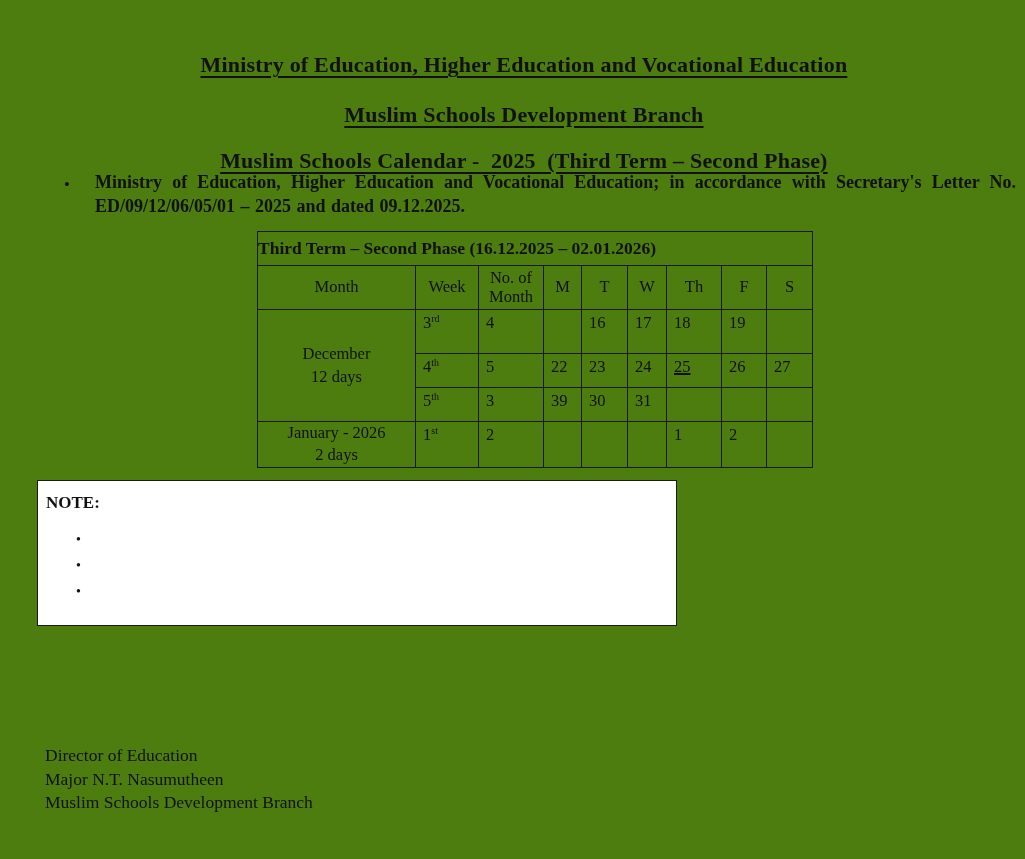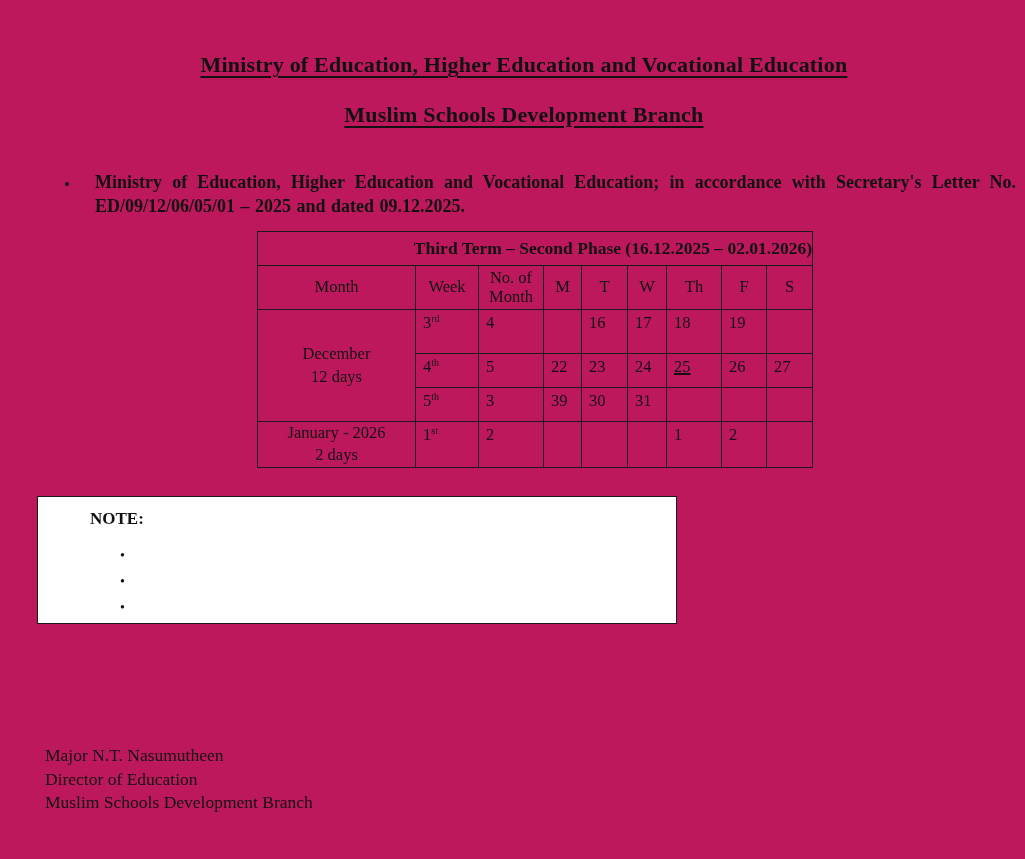--- a/index.html
+++ b/index.html
@@ -5,21 +5,21 @@
   * { margin: 0; padding: 0; box-sizing: border-box; }
   html, body { background: #ffffff; }
   body {
     font-family: "Liberation Serif", "DejaVu Serif", serif;
     color: #111111;
   }
   .page {
     position: relative;
     width: 1025px;
     height: 859px;
-    background: #be185d;
+    background: #4d7c0f;
     overflow: hidden;
   }
   .heading {
     position: absolute;
     left: 0;
     width: 1025px;
     text-align: center;
     font-weight: bold;
     font-size: 22px;
     letter-spacing: 0.2px;
@@ -68,21 +68,21 @@
   }
   table.calendar td, table.calendar th {
     border: 1.6px solid #1a1a1a;
     padding: 0;
     overflow: hidden;
   }
   table.calendar .tbl-title {
     height: 34px;
     font-weight: bold;
     font-size: 17.5px;
-    text-align: right;
+    text-align: left;
     vertical-align: middle;
   }
   table.calendar th.colhead {
     height: 44px;
     font-weight: normal;
     text-align: center;
     vertical-align: middle;
     line-height: 1.15;
   }
   table.calendar td.month-cell {
@@ -106,26 +106,25 @@
   tr.row-short td { height: 34px; }
   .highlight-date {
     font-weight: normal;
     text-decoration: underline;
     text-decoration-thickness: 1.8px;
   }
 
   .note-box {
     position: absolute;
     left: 37px;
-    top: 496px;
+    top: 480px;
     width: 640px;
-    height: 128px;
+    height: 146px;
     border: 1.8px solid #1a1a1a;
     background: #ffffff;
-    padding-left: 44px;
   }
   .note-label {
     margin: 12px 0 0 8px;
     font-weight: bold;
     font-size: 17px;
   }
   .note-items { margin-top: 18px; }
   .note-item {
     display: flex;
     align-items: flex-start;
@@ -151,20 +150,23 @@
 </head>
 <body>
 
 <div class="page">
 
   <div class="heading h1">
     <span class="underlined">Ministry of Education, Higher Education and Vocational Education</span>
   </div>
   <div class="heading h2">
     <span class="underlined">Muslim Schools Development Branch</span>
+  </div>
+  <div class="heading h3">
+    <span class="underlined">Muslim Schools Calendar -  2025  (Third Term – Second Phase)</span>
   </div>
 
   <div class="intro">
     <span class="bullet-dot">•</span>
     <div class="intro-text">Ministry of Education, Higher Education and Vocational Education; in accordance with Secretary's Letter No. ED/09/12/06/05/01 – 2025 and dated 09.12.2025.</div>
   </div>
 
   <table class="calendar">
     <colgroup>
       <col style="width:158px">
@@ -252,18 +254,18 @@
       <div class="note-item">
         <span class="bullet-dot">•</span>
       </div>
       <div class="note-item">
         <span class="bullet-dot">•</span>
       </div>
     </div>
   </div>
 
   <div class="signature">
+    <div>Director of Education</div>
     <div>Major N.T. Nasumutheen</div>
-    <div>Director of Education</div>
     <div>Muslim Schools Development Branch</div>
   </div>
 
 </div>
 
 </body></html>

